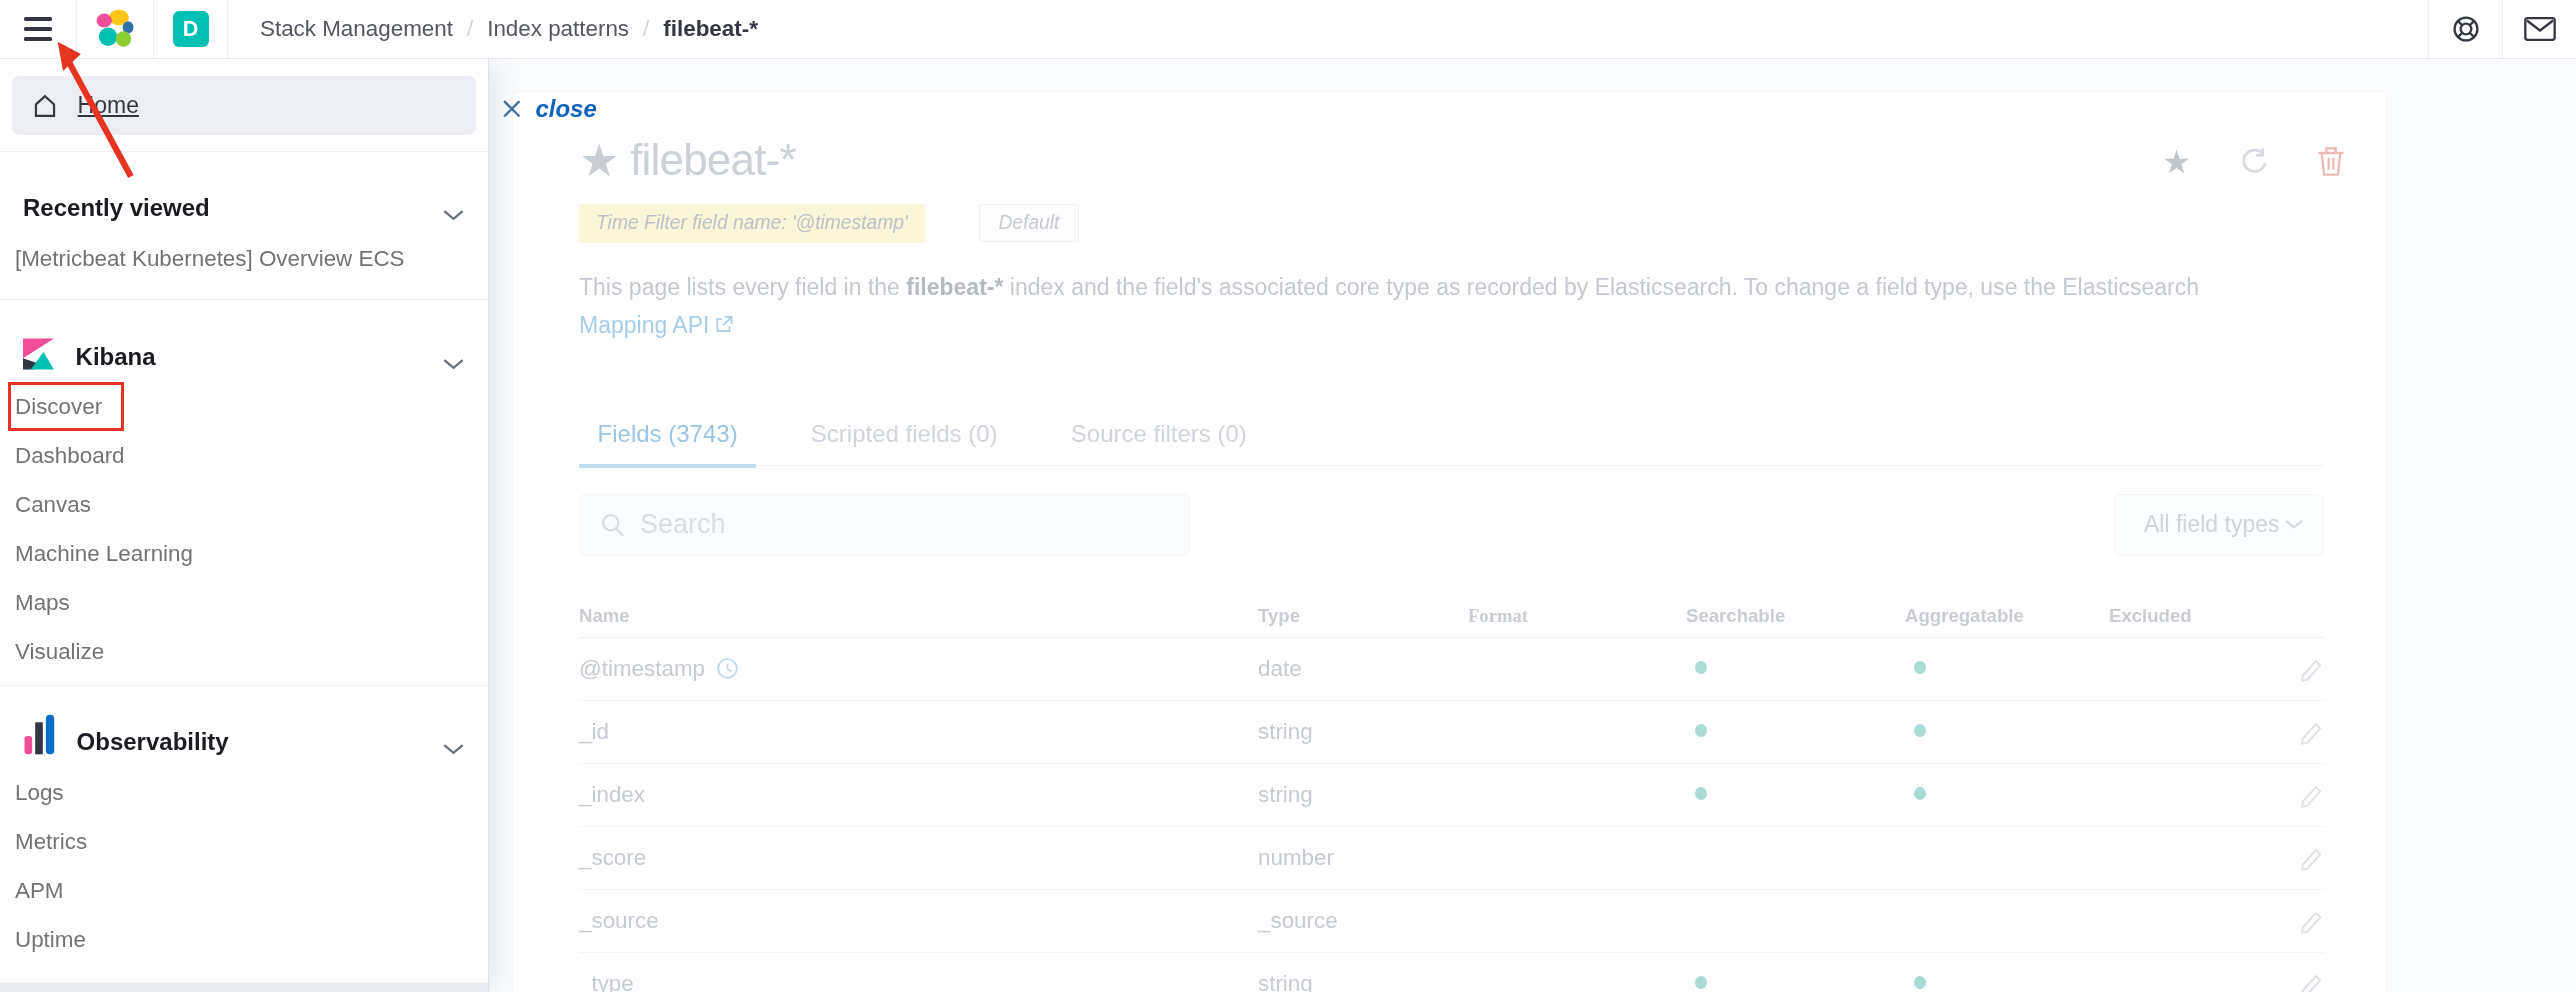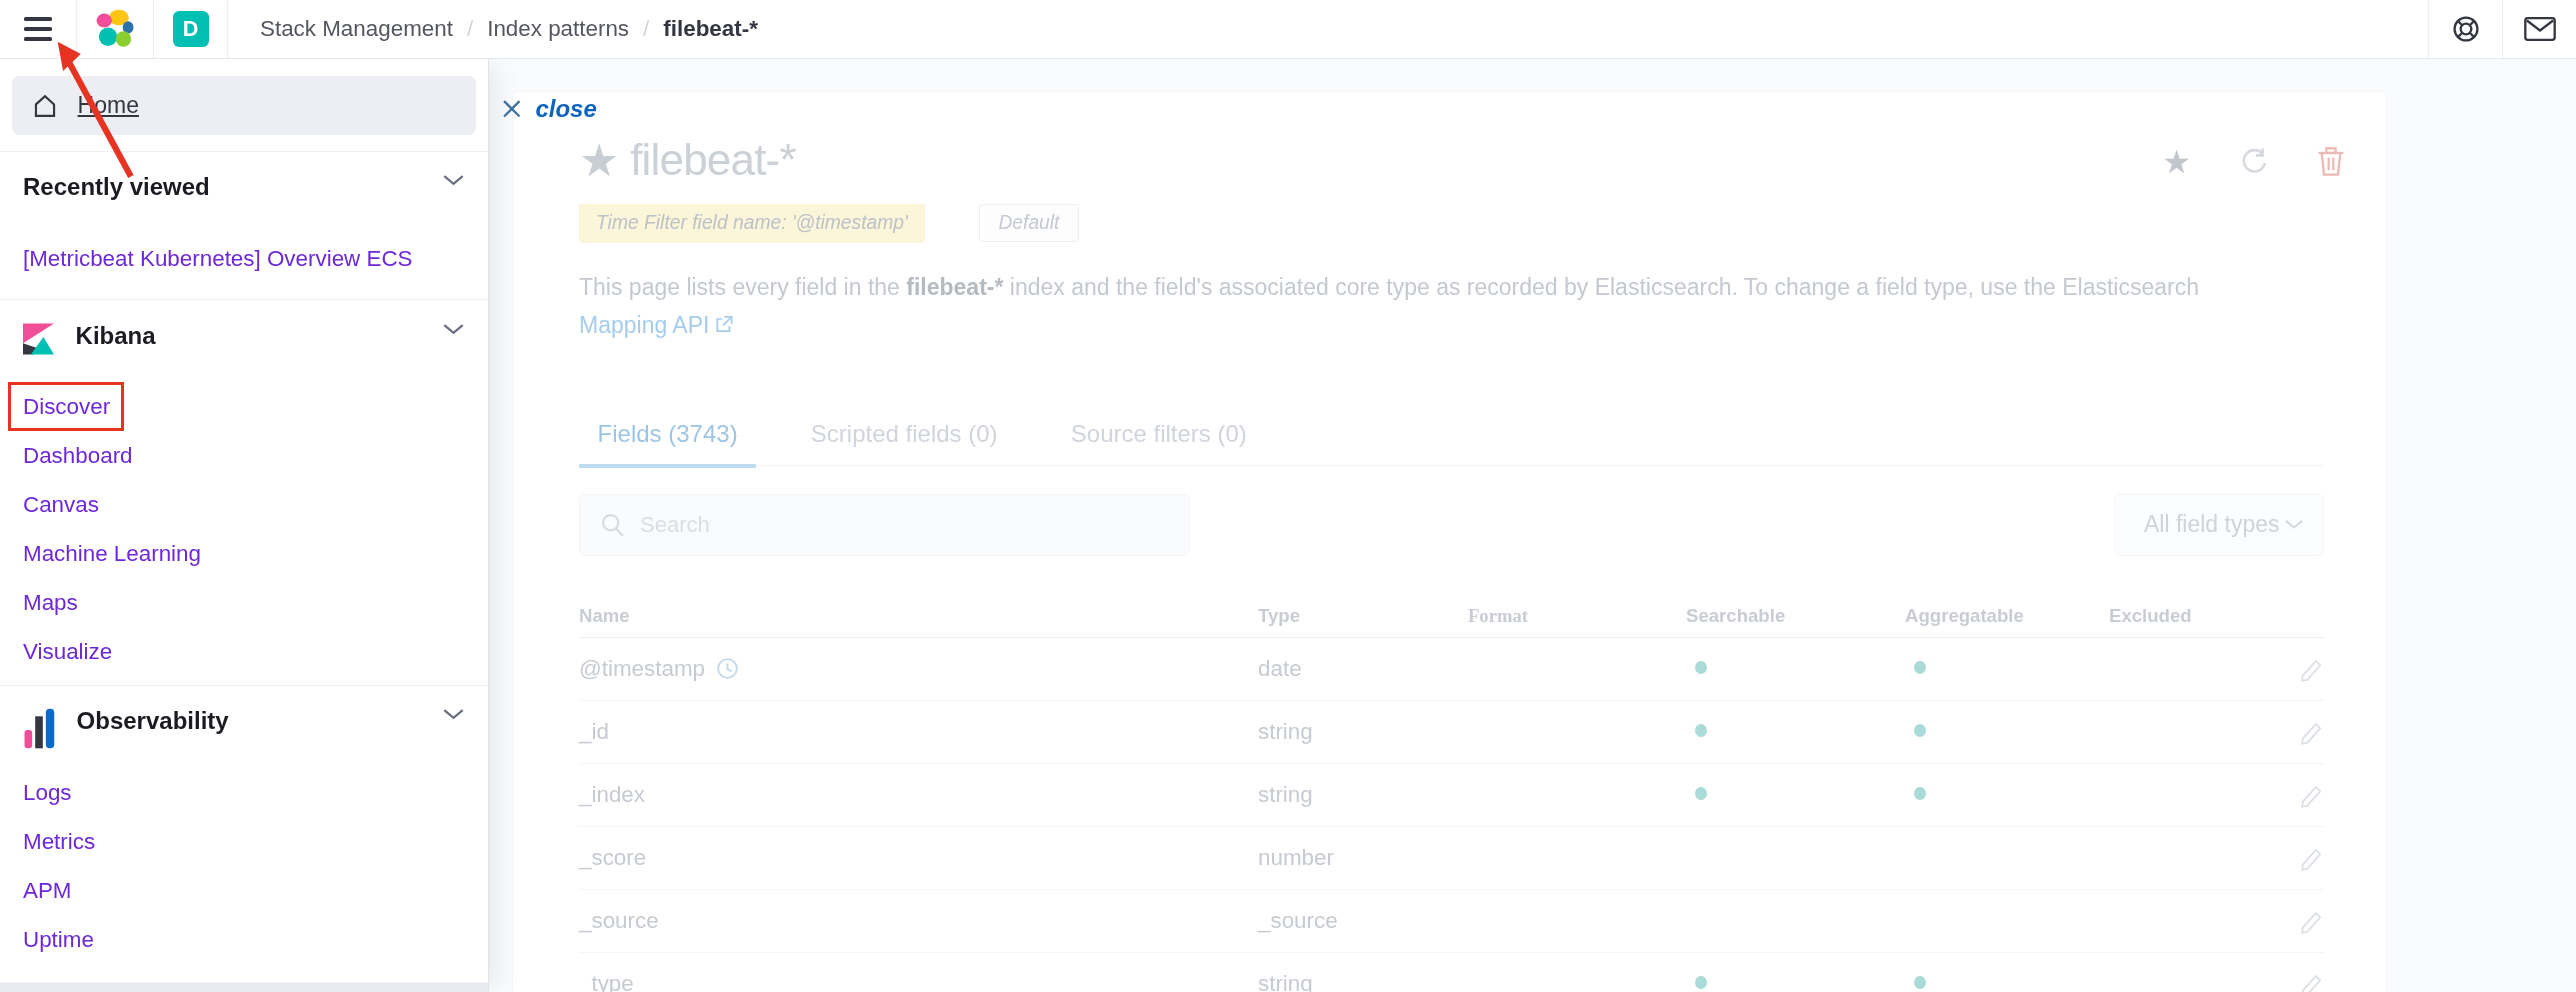--- a/index.html
+++ b/index.html
@@ -25,27 +25,27 @@
   .hicon { width:74px; height:100%; border-left:1.5px solid #edeff3; display:flex;
            align-items:center; justify-content:center; cursor:pointer; }
 
   
   .sidebar { position:absolute; top:59px; left:0; width:489px; bottom:0; background:#fff;
              border-right:1.5px solid #e0e4ea; box-shadow:15.5px 0 23px -6.2px rgba(70,82,104,.10); z-index:20; }
   .home-item { margin:17px 12.4px 0 12.4px; height:59px; background:#eceef3; border-radius:7.7px;
                display:flex; align-items:center; padding:0 18.6px; gap:18.6px; cursor:pointer; }
   .home-item .label { font-size:23px; color:#343741; text-decoration:underline; }
   .sb-divider { border-top:1.5px solid #eef0f3; margin-top:15.5px; }
-  .sb-section-head { display:flex; align-items:flex-start; padding:0 23px; height:49px; margin-top:21.6px; cursor:pointer; }
+  .sb-section-head { display:flex; align-items:flex-end; padding:0 23px; height:49px; margin-top:21.6px; cursor:pointer; }
   .sb-section-head .title { font-size:24px; font-weight:700; color:#1a1c21; }
   .sb-section-head .with-logo { margin-left:21.6px; }
   .sb-section-head .chev { margin-left:auto; }
   .sb-items { margin-top:12.4px; }
-  .sb-item { height:49px; display:flex; align-items:center; padding:0 23px;
-             font-size:22.4px; color:#6d28d9; cursor:pointer; position:relative; }
+  .sb-item { height:49px; display:flex; align-items:center; padding:0 15px;
+             font-size:22.4px; color:#737373; cursor:pointer; position:relative; }
   .sb-footer { position:absolute; bottom:0; left:0; right:0; height:10.8px; background:#e8ebf2;
                border-top:1.5px solid #f0f2f5; }
 
   
   .annot-rect { position:absolute; left:7.7px; top:382px; width:116px; height:49px;
                 border:3.9px solid #e63322; background:transparent; z-index:40; pointer-events:none; }
   .annot-arrow { position:absolute; left:23px; top:26px; z-index:40; pointer-events:none; }
 
   
   .main { position:absolute; left:489px; top:59px; right:0; bottom:0; background:#fafbfd; }
@@ -74,21 +74,21 @@
   .desc .maplink { color:#a5cdeb; cursor:pointer; }
   .desc .extlink { display:inline-block; vertical-align:-1.5px; margin-left:3.1px; }
 
   .tabs { display:flex; margin-top:75px; border-bottom:1.5px solid #f0f3f6; }
   .tab { padding:0 18.6px 15.5px 18.6px; font-size:24px; color:#d0d4db; margin-right:36px; cursor:pointer; }
   .tab.active { color:#9cc5e4; border-bottom:4.6px solid #c0dcf0; margin-bottom:-3.1px; }
 
   .controls { display:flex; align-items:center; margin-top:28px; }
   .searchbox { width:611px; height:62px; background:#fafbfd; border:1.5px solid #f3f5f8; border-radius:6.2px;
                display:flex; align-items:center; }
-  .searchbox input { border:none; outline:none; background:transparent; font-size:22px; color:#9aa0a9;
+  .searchbox input { border:none; outline:none; background:transparent; font-size:27px; color:#9aa0a9;
                      flex:1; font-family:inherit; }
   .searchbox input::placeholder { color:#dadde3; }
   .search-ic { margin:0 14px 0 20px; }
   .typeselect { margin-left:auto; width:210px; height:62px; background:#fcfdfe; border:1.5px solid #f3f5f8;
                 border-radius:6.2px; display:flex; align-items:center; padding:0 18.6px 0 29px; cursor:pointer; }
   .typeselect .val { font-size:23px; color:#ced3da; }
   .typeselect .chev { margin-left:auto; }
 
   .ftable { margin-top:39px; }
   .thead { display:flex; align-items:center; height:43px; border-bottom:1.5px solid #eef1f4; }

